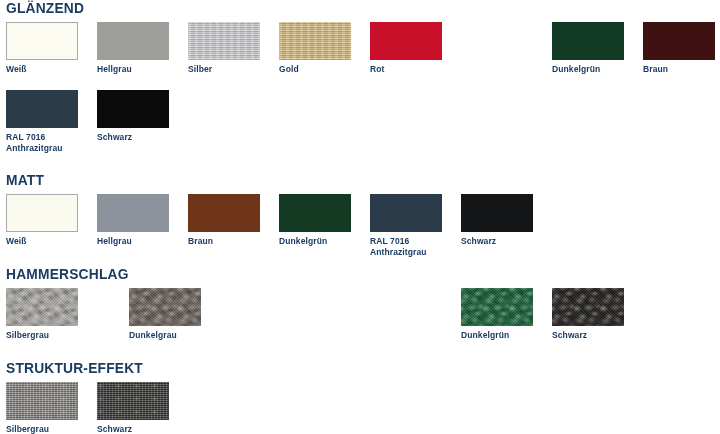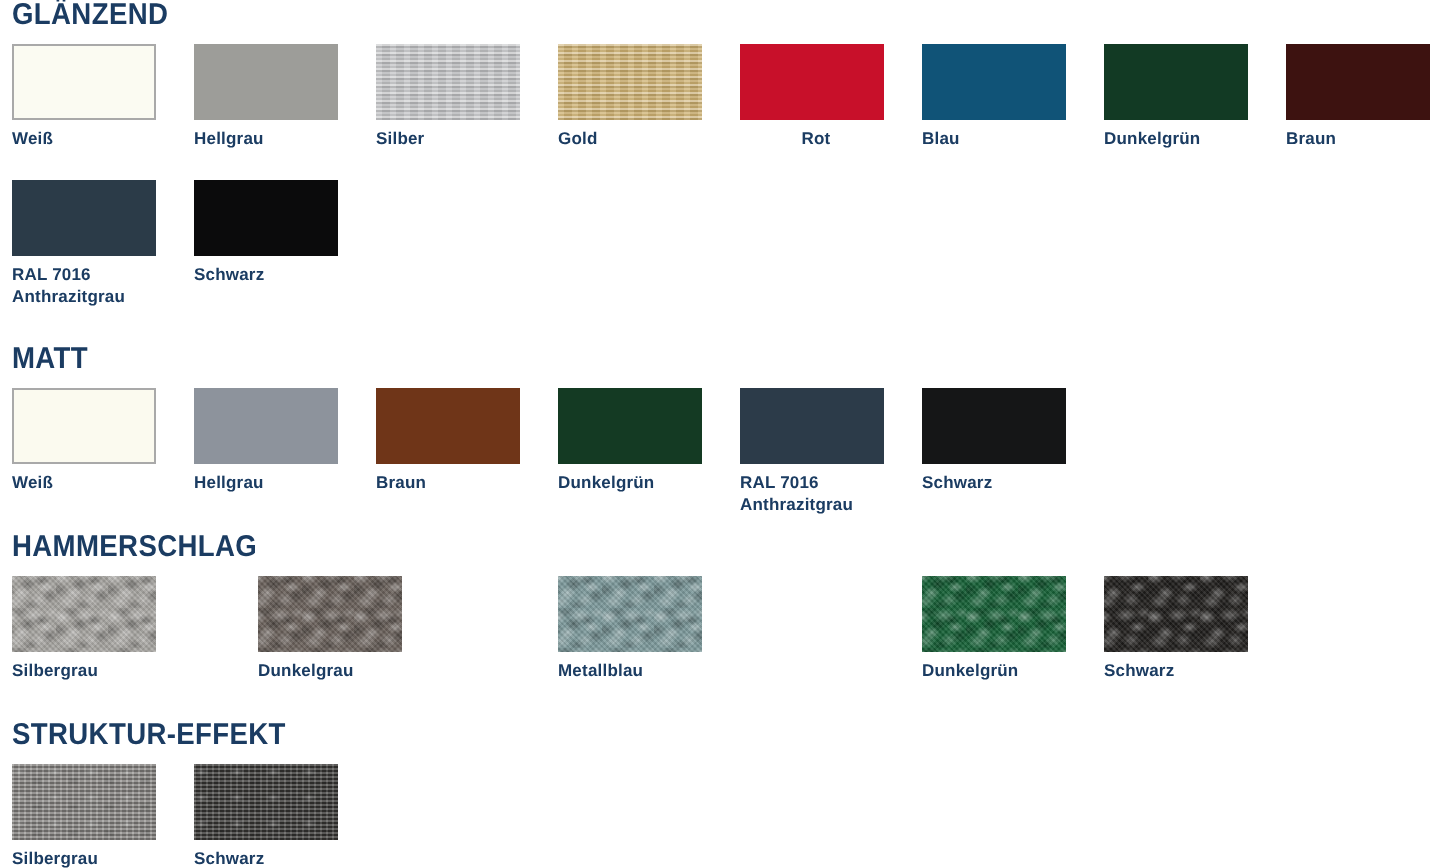--- a/index.html
+++ b/index.html
@@ -176,27 +176,23 @@
           <div class="swatch-label"><span>Hellgrau</span></div>
         </div>
         <div class="swatch-cell" style="left: 279px;">
           <div class="swatch fx-metallic" style="background: rgb(205, 176, 112);"></div>
           <div class="swatch-label"><span>Gold</span></div>
         </div>
         <div class="swatch-cell" style="left: 188px;">
           <div class="swatch fx-metallic" style="background: rgb(195, 196, 198);"></div>
           <div class="swatch-label"><span>Silber</span></div>
         </div>
-        <div class="swatch-cell" style="left: 370px; text-align: center;">
+        <div class="swatch-cell" style="left: 370px;">
           <div class="swatch" style="background: rgb(200, 16, 42);"></div>
           <div class="swatch-label"><span>Rot</span></div>
-        </div>
-        <div class="swatch-cell" style="left: 461px;">
-          <div class="swatch" style="background: rgb(16, 83, 119);"></div>
-          <div class="swatch-label"><span>Blau</span></div>
         </div>
         <div class="swatch-cell" style="left: 552px;">
           <div class="swatch" style="background: rgb(18, 58, 36);"></div>
           <div class="swatch-label"><span>Dunkelgrün</span></div>
         </div>
         <div class="swatch-cell" style="left: 643px;">
           <div class="swatch" style="background: rgb(61, 18, 16);"></div>
           <div class="swatch-label"><span>Braun</span></div>
         </div>
       </div>
@@ -244,24 +240,20 @@
       <div class="section-title">HAMMERSCHLAG</div>
       <div class="swatch-row" style="margin-top: 6px;">
         <div class="swatch-cell" style="left: 6px;">
           <div class="swatch fx-hammer" style="background: rgb(167, 165, 161);"></div>
           <div class="swatch-label"><span>Silbergrau</span></div>
         </div>
         <div class="swatch-cell" style="left: 97px; padding-left: 32px;">
           <div class="swatch fx-hammer" style="background: rgb(107, 98, 92);"></div>
           <div class="swatch-label"><span>Dunkelgrau</span></div>
         </div>
-        <div class="swatch-cell" style="left: 279px;">
-          <div class="swatch fx-hammer" style="background: rgb(125, 154, 156);"></div>
-          <div class="swatch-label"><span>Metallblau</span></div>
-        </div>
         <div class="swatch-cell" style="left: 461px;">
           <div class="swatch fx-hammer" style="background: rgb(22, 97, 55);"></div>
           <div class="swatch-label"><span>Dunkelgrün</span></div>
         </div>
         <div class="swatch-cell" style="left: 552px;">
           <div class="swatch fx-hammer" style="background: rgb(36, 34, 32);"></div>
           <div class="swatch-label"><span>Schwarz</span></div>
         </div>
       </div>
     </div>

